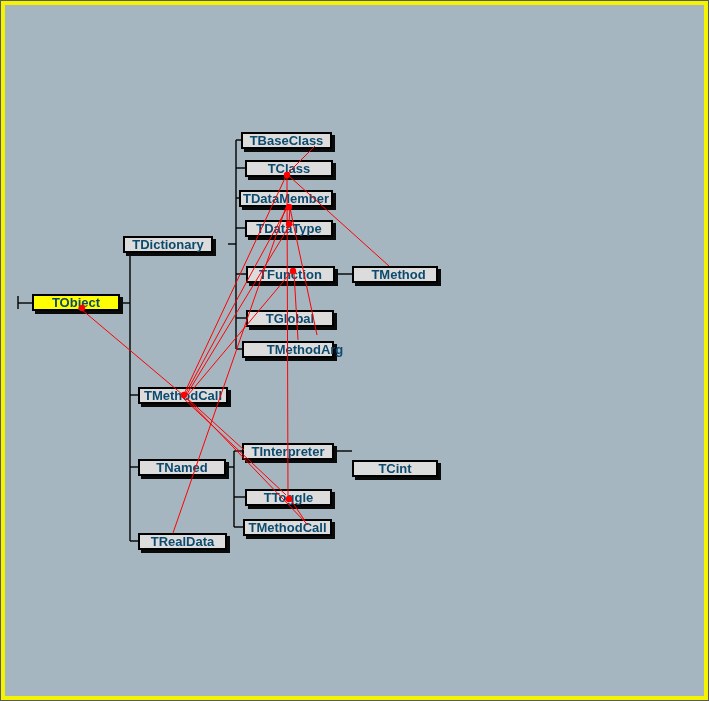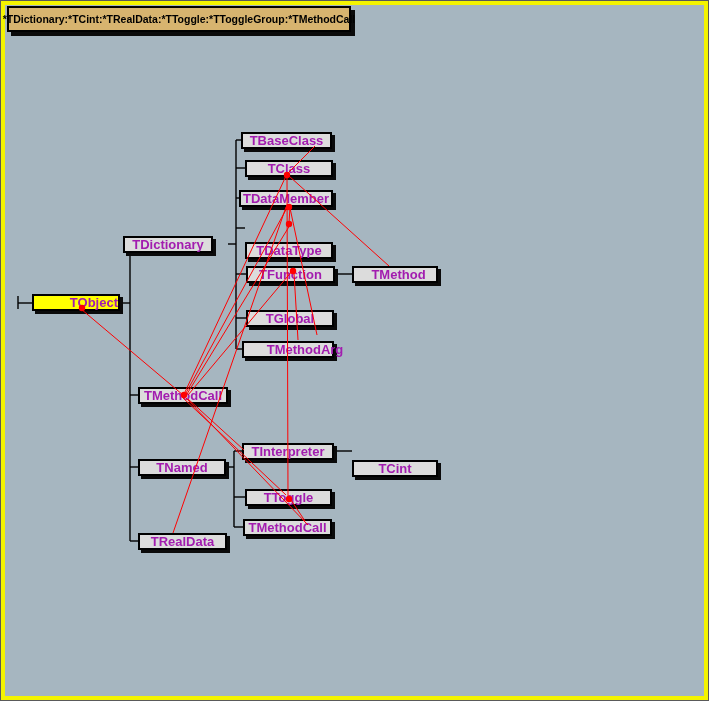--- a/index.html
+++ b/index.html
@@ -22,21 +22,21 @@
     position:absolute;left:0;top:0;width:699px;height:691px;
     pointer-events:none;
   }
   #nodes{position:absolute;left:0;top:0;width:699px;height:691px;}
   .class-box{
     position:absolute;
     box-sizing:border-box;
     border:2px solid #000;
     background:#dcdcdc;
     box-shadow:3px 3px 0 #0a0a0a;
-    color:#a21caf;
+    color:#0c4a6e;
     font-weight:bold;
     font-size:13px;
     line-height:13px;
     display:flex;
     align-items:center;
     justify-content:center;
     white-space:nowrap;
     cursor:default;
   }
   #title-pave{
@@ -81,36 +81,36 @@
         <line x1="231" y1="344" x2="237" y2="344" stroke="#000000" stroke-width="1.4"></line>
         <line x1="330" y1="269" x2="347" y2="269" stroke="#000000" stroke-width="1.4"></line>
         <line x1="221" y1="462" x2="229" y2="462" stroke="#000000" stroke-width="1.4"></line>
         <line x1="229" y1="446" x2="229" y2="522" stroke="#000000" stroke-width="1.4"></line>
         <line x1="229" y1="446" x2="237" y2="446" stroke="#000000" stroke-width="1.4"></line>
         <line x1="229" y1="492" x2="240" y2="492" stroke="#000000" stroke-width="1.4"></line>
         <line x1="229" y1="522" x2="238" y2="522" stroke="#000000" stroke-width="1.4"></line>
         <line x1="329" y1="446" x2="347" y2="446" stroke="#000000" stroke-width="1.4"></line>
       </svg>
     <div id="nodes">
-        <div class="class-box" style="left: 27px; top: 289px; width: 88px; height: 17px; background: rgb(255, 255, 0); justify-content: flex-end;">
+        <div class="class-box" style="left: 27px; top: 289px; width: 88px; height: 17px; background: rgb(255, 255, 0);">
           <span>TObject</span>
         </div>
         <div class="class-box" style="left: 118px; top: 231px; width: 90px; height: 17px; background: rgb(220, 220, 220);">
           <span>TDictionary</span>
         </div>
         <div class="class-box" style="left: 236px; top: 127px; width: 91px; height: 17px; background: rgb(220, 220, 220);">
           <span>TBaseClass</span>
         </div>
         <div class="class-box" style="left: 240px; top: 155px; width: 88px; height: 17px; background: rgb(220, 220, 220);">
           <span>TClass</span>
         </div>
         <div class="class-box" style="left: 234px; top: 185px; width: 94px; height: 17px; background: rgb(220, 220, 220);">
           <span>TDataMember</span>
         </div>
-        <div class="class-box" style="left: 240px; top: 215px; width: 88px; height: 17px; background: rgb(220, 220, 220); margin-top: 22px;">
+        <div class="class-box" style="left: 240px; top: 215px; width: 88px; height: 17px; background: rgb(220, 220, 220);">
           <span>TDataType</span>
         </div>
         <div class="class-box" style="left: 241px; top: 261px; width: 89px; height: 17px; background: rgb(220, 220, 220);">
           <span>TFunction</span>
         </div>
         <div class="class-box" style="left: 347px; top: 261px; width: 86px; height: 17px; background: rgb(220, 220, 220); padding-left: 7px;">
           <span>TMethod</span>
         </div>
         <div class="class-box" style="left: 241px; top: 305px; width: 88px; height: 17px; background: rgb(220, 220, 220);">
           <span>TGlobal</span>
@@ -158,17 +158,14 @@
         <line x1="281" y1="490" x2="177" y2="392" stroke="#ff0000" stroke-width="1"></line>
         <line x1="239" y1="445" x2="183" y2="394" stroke="#ff0000" stroke-width="1"></line>
         <circle cx="282" cy="170" r="3.2" fill="#ff0000"></circle>
         <circle cx="284" cy="202" r="3.2" fill="#ff0000"></circle>
         <circle cx="284" cy="219" r="3.2" fill="#ff0000"></circle>
         <circle cx="288" cy="266" r="3.2" fill="#ff0000"></circle>
         <circle cx="179" cy="390" r="3.2" fill="#ff0000"></circle>
         <circle cx="284" cy="494" r="3.2" fill="#ff0000"></circle>
         <circle cx="77" cy="303" r="3.2" fill="#ff0000"></circle>
       </svg>
-    <div id="title-pave">
-      <span>*TDictionary:*TCint:*TRealData:*TToggle:*TToggleGroup:*TMethodCall</span>
-    </div>
   </div>
 </div>
 
 </body></html>

